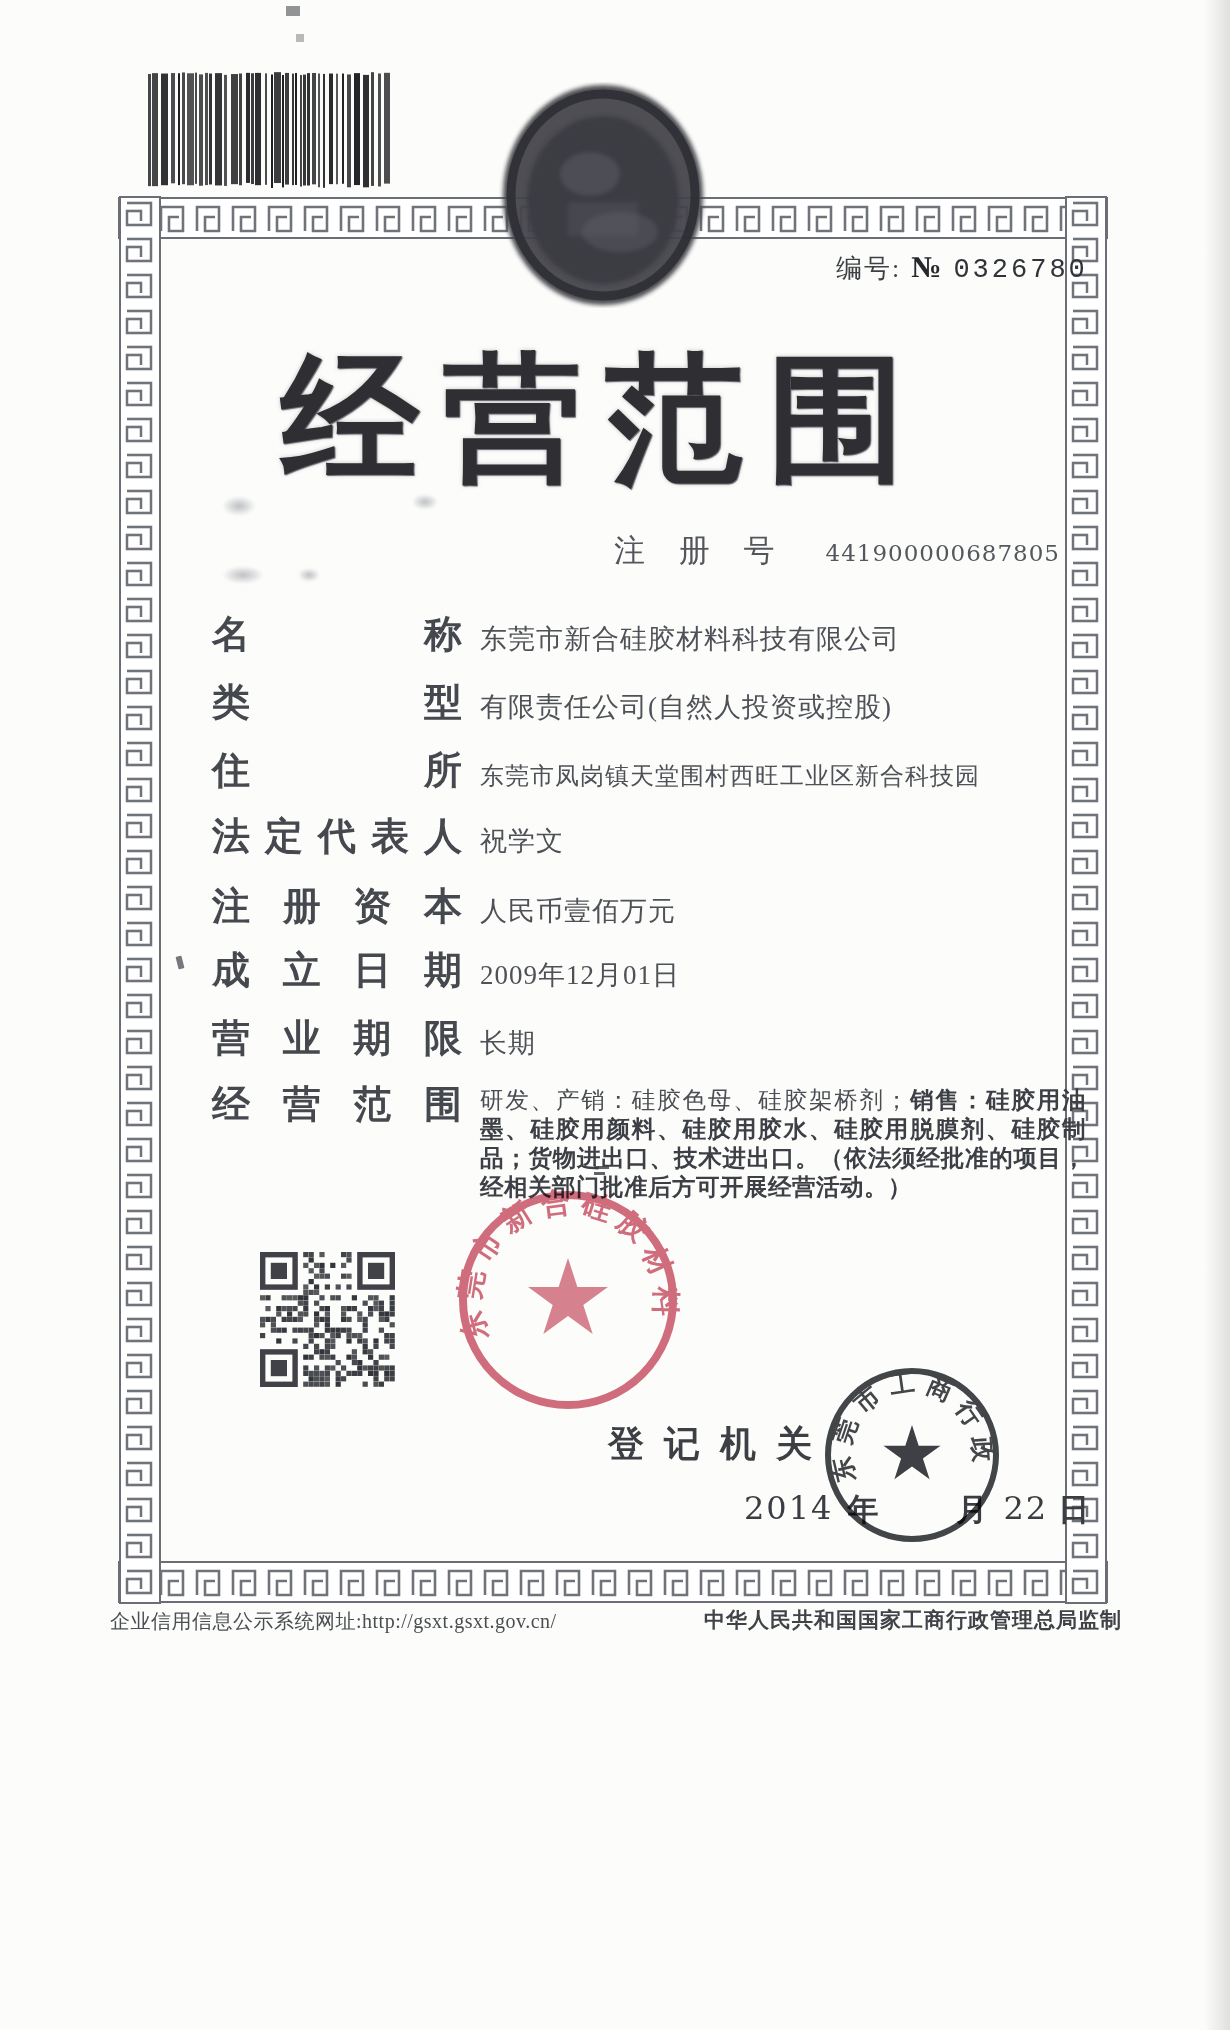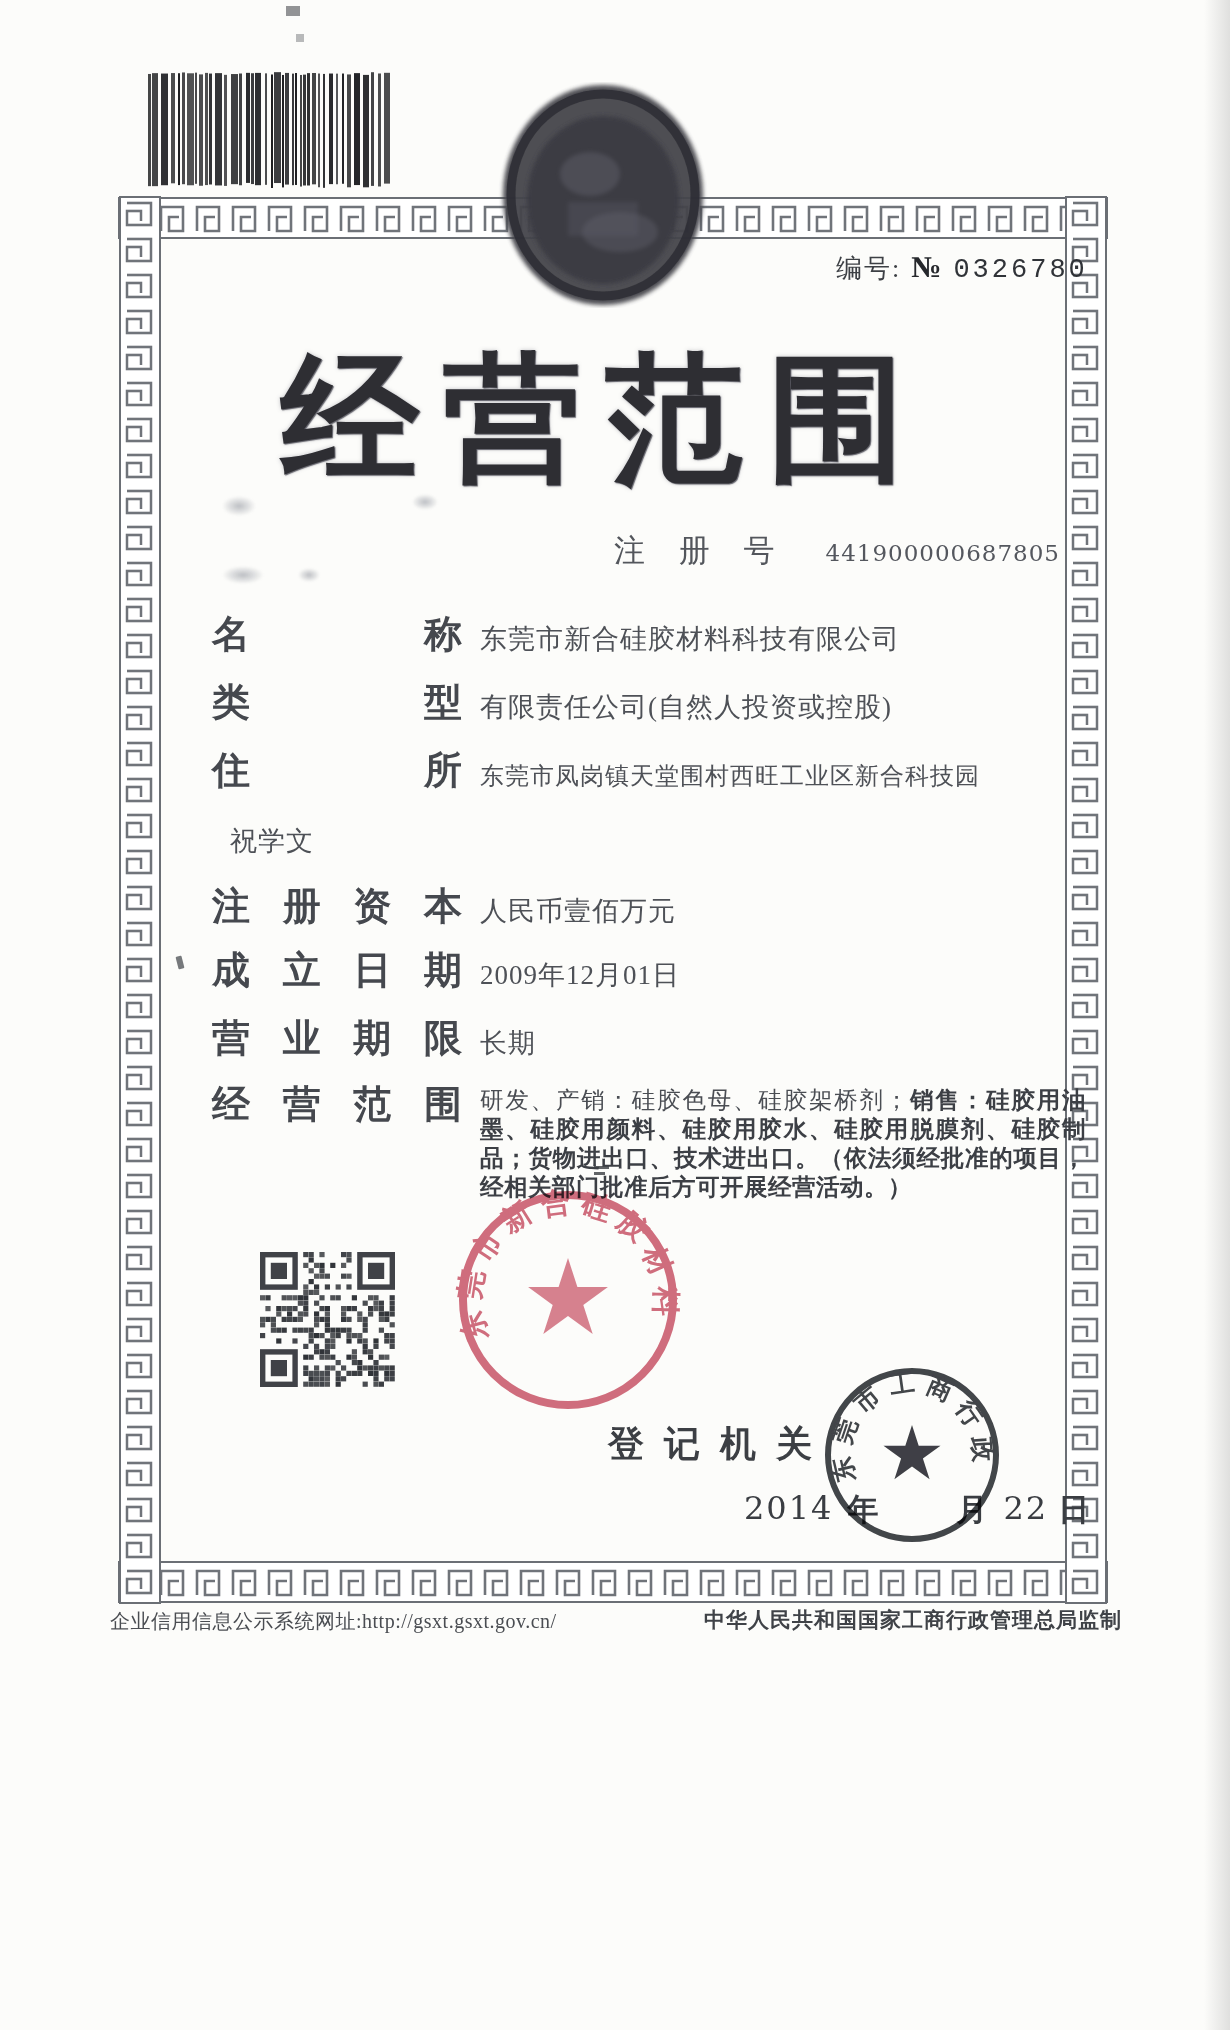--- a/index.html
+++ b/index.html
@@ -171,20 +171,21 @@
   </div>
   <div class="abs row" style="top:680px">
     <div class="lbl">类型</div>
     <div class="val">有限责任公司(自然人投资或控股)</div>
   </div>
   <div class="abs row" style="top:748px">
     <div class="lbl">住所</div>
     <div class="val small">东莞市凤岗镇天堂围村西旺工业区新合科技园</div>
   </div>
   <div class="abs row" style="top:814px">
+    <div class="lbl">法定代表人</div>
     <div class="val">祝学文</div>
   </div>
   <div class="abs row" style="top:884px">
     <div class="lbl">注册资本</div>
     <div class="val">人民币壹佰万元</div>
   </div>
   <div class="abs row" style="top:948px">
     <div class="lbl">成立日期</div>
     <div class="val">2009年12月01日</div>
   </div>

